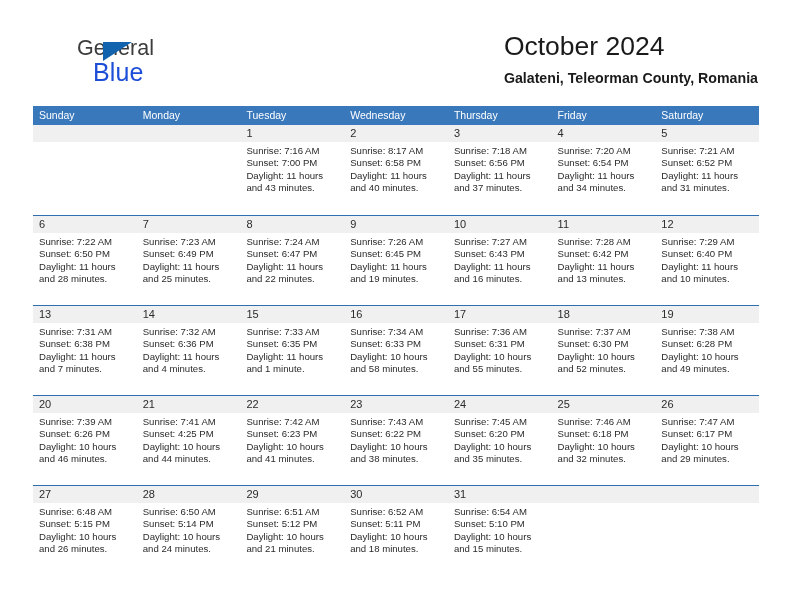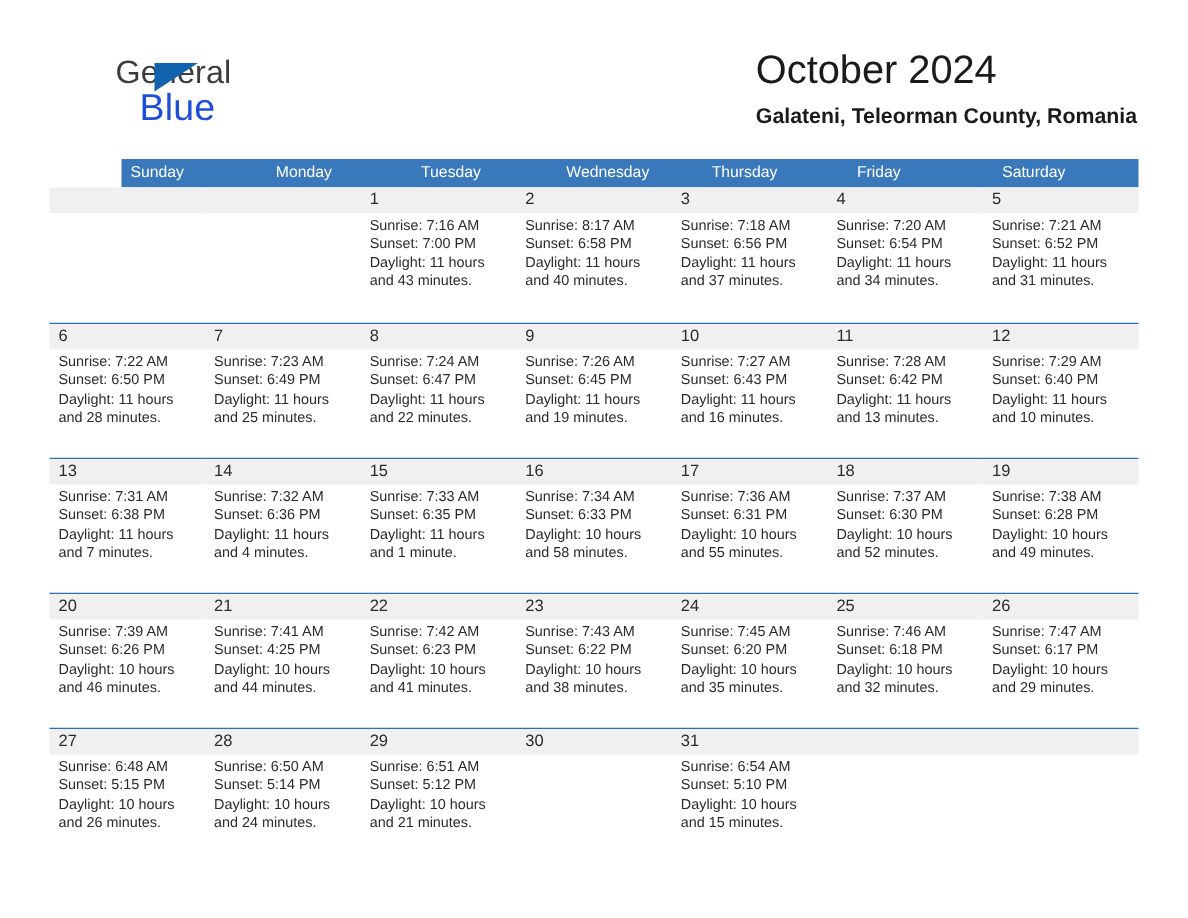--- a/index.html
+++ b/index.html
@@ -91,21 +91,20 @@
   .calendar {
     position: absolute;
     left: 33px;
     top: 106px;
     width: 726px;
   }
   .weekdays {
     display: flex;
     background: #3a78bc;
     height: 19px;
-    margin-left: 48px;
   }
   .weekday {
     flex: 1 1 0;
     color: #ffffff;
     font-size: 10.5px;
     line-height: 19px;
     padding-left: 6px;
     box-sizing: border-box;
     white-space: nowrap;
     overflow: hidden;
@@ -507,20 +506,25 @@
         <div class="day-info">
           <div>Sunrise: 6:51 AM</div>
           <div>Sunset: 5:12 PM</div>
           <div class="daylight">Daylight: 10 hours and 21 minutes.</div>
         </div>
       </div>
       <div class="day">
         <div class="day-num-band">
             <span class="day-num">30</span>
           </div>
+        <div class="day-info">
+          <div>Sunrise: 6:52 AM</div>
+          <div>Sunset: 5:11 PM</div>
+          <div class="daylight">Daylight: 10 hours and 18 minutes.</div>
+        </div>
       </div>
       <div class="day">
         <div class="day-num-band">
             <span class="day-num">31</span>
           </div>
         <div class="day-info">
           <div>Sunrise: 6:54 AM</div>
           <div>Sunset: 5:10 PM</div>
           <div class="daylight">Daylight: 10 hours and 15 minutes.</div>
         </div>

